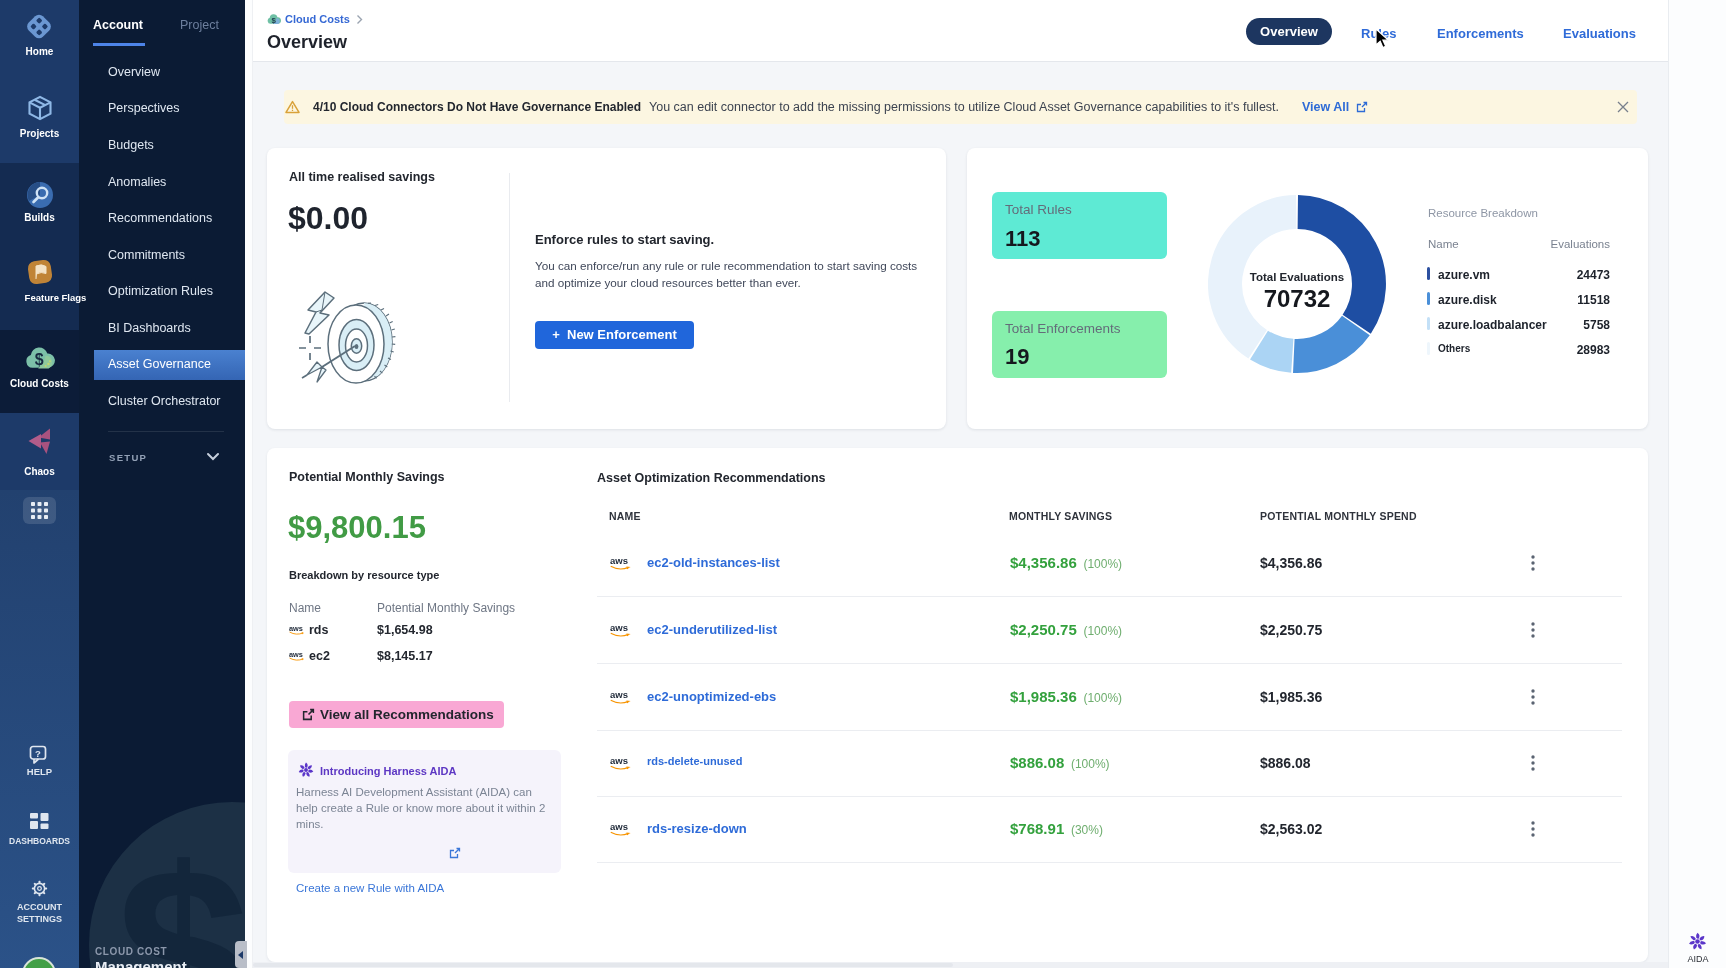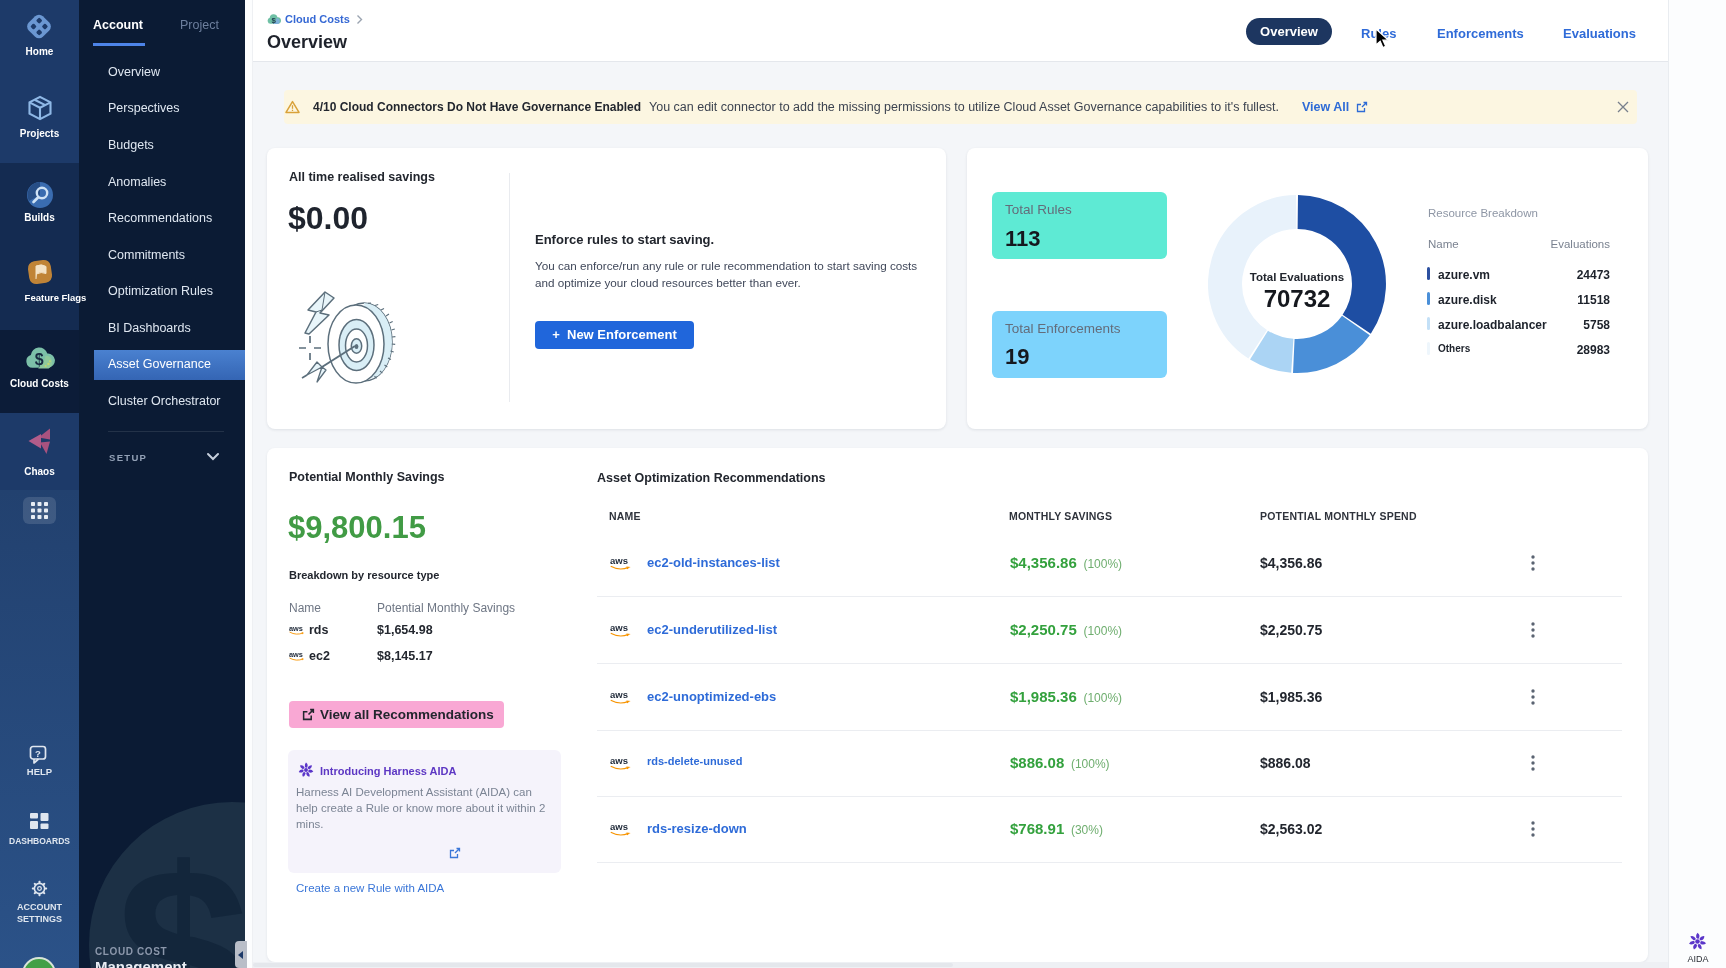--- a/index.html
+++ b/index.html
@@ -240,21 +240,21 @@
 
   <div class="abs" style="left:268px;top:84px;font-size:13px;font-weight:bold;color:#21252d;">Enforce rules to start saving.</div>
   <div class="abs" style="left:268px;top:110px;width:400px;font-size:11.7px;line-height:16.5px;color:#40485a;white-space:nowrap;">You can enforce/run any rule or rule recommendation to start saving costs<br>and optimize your cloud resources better than ever.</div>
   <div class="abs" style="left:268px;top:173px;width:159px;height:28px;background:#2066db;border-radius:4px;color:#fff;font-size:13px;font-weight:bold;text-align:center;line-height:28px;">+&nbsp; New Enforcement</div>
 </div>
 <div id="card2" class="abs" style="left:967px;top:148px;width:681px;height:281px;background:#fff;border-radius:8px;box-shadow:0 1px 3px rgba(30,40,60,0.10);">
   <div class="abs" style="left:25px;top:44px;width:175px;height:67px;background:#5eead4;border-radius:6px;">
     <div class="abs" style="left:13px;top:10px;font-size:13.5px;color:#646c7a;">Total Rules</div>
     <div class="abs" style="left:13px;top:34px;font-size:22px;font-weight:bold;color:#15181e;">113</div>
   </div>
-  <div class="abs" style="left:25px;top:163px;width:175px;height:67px;background:#7dd3fc;border-radius:6px;">
+  <div class="abs" style="left:25px;top:163px;width:175px;height:67px;background:#86efac;border-radius:6px;">
     <div class="abs" style="left:13px;top:10px;font-size:13.5px;color:#646c7a;">Total Enforcements</div>
     <div class="abs" style="left:13px;top:33px;font-size:22px;font-weight:bold;color:#15181e;">19</div>
   </div>
 
   <svg class="abs" style="left:241px;top:47px;" width="178" height="178" viewBox="241 47 178 178">
     <path d="M330.8 64.0 A72 72 0 0 1 389.7 176.2" fill="none" stroke="#1e4ea3" stroke-width="34"></path>
     <path d="M388.9 177.5 A72 72 0 0 1 326.8 207.9" fill="none" stroke="#4a8fd8" stroke-width="34"></path>
     <path d="M325.3 207.8 A72 72 0 0 1 292.0 197.1" fill="none" stroke="#abd4f4" stroke-width="34"></path>
     <path d="M290.7 196.3 A72 72 0 0 1 329.2 64.0" fill="none" stroke="#e8f2fb" stroke-width="34"></path>
   </svg>

